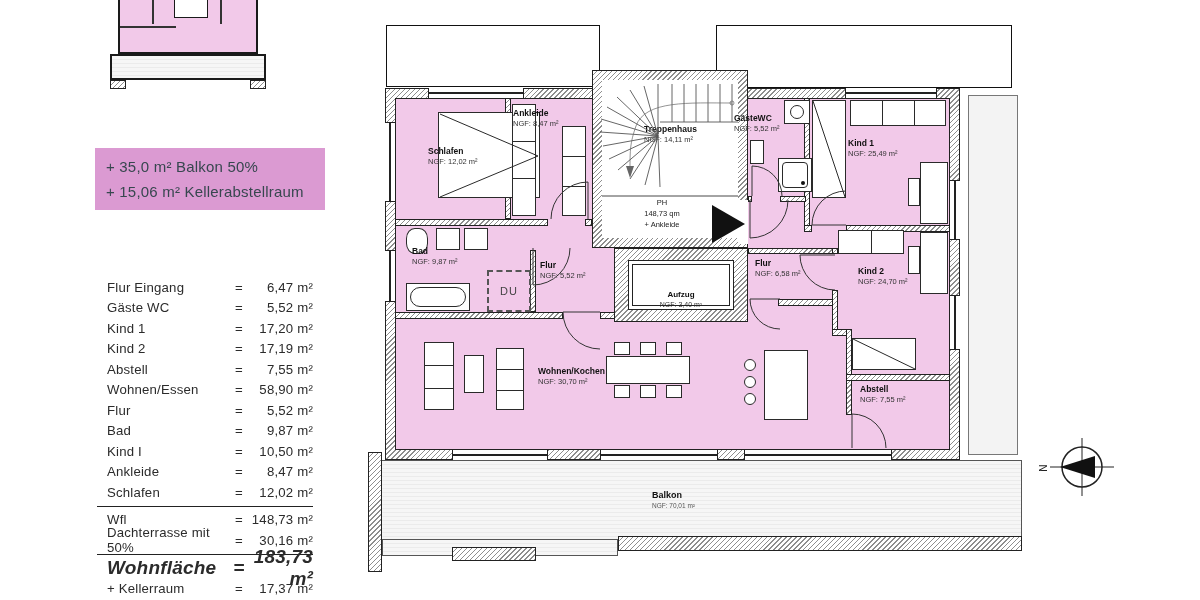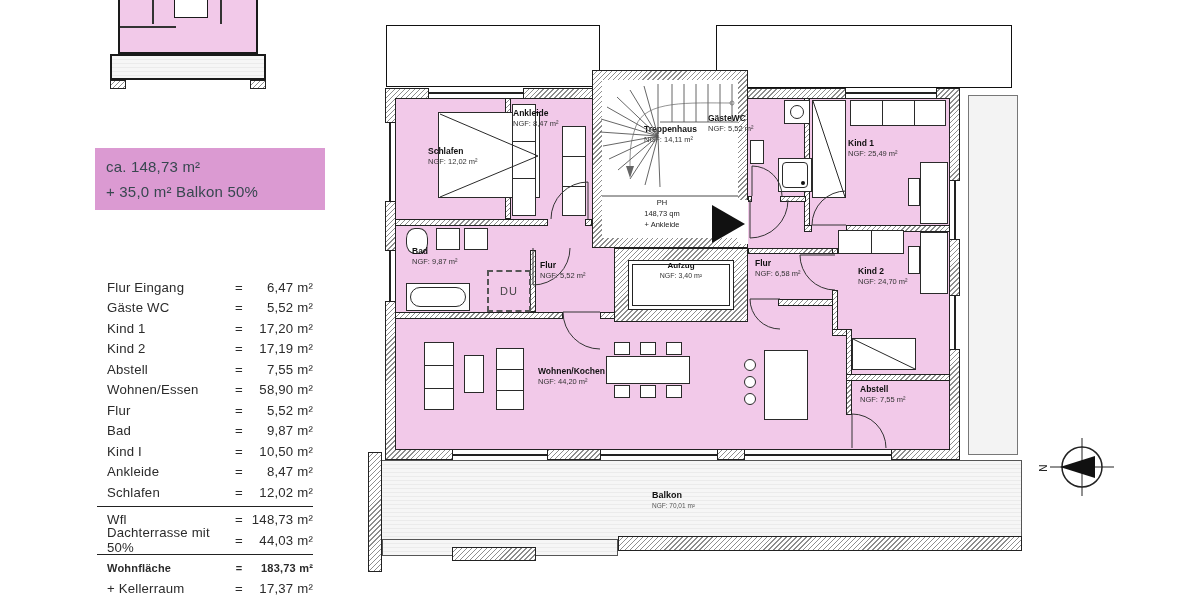--- a/index.html
+++ b/index.html
@@ -17,43 +17,43 @@
   .win-v{background:linear-gradient(90deg,#fff 0 40%,#222 40% 60%,#fff 60% 100%);
          border-top:1px solid #222;border-bottom:1px solid #222;}
   .info-box{background:var(--highlight-pink,#DB9AD2);color:#37474f;font-size:15px;line-height:25px;
             padding:6px 11px;letter-spacing:.2px;}
   .area-table{font-size:13.2px;color:#2b2b2b;letter-spacing:.2px;}
   .trow{display:flex;height:20.5px;align-items:center;}
   .tlabel{flex:1;margin-left:10px;}
   .teq{width:16px;text-align:center;}
   .tval{width:66px;text-align:right;}
   .tdiv{height:0;border-top:1.6px solid #222;margin:3px 0 3px 0;}
-  .trow.bold{font-weight:700;font-size:11px;}
+  .trow.bold{font-weight:700;font-size:19px;font-style:italic;}
   .stripes{background:repeating-linear-gradient(180deg,#f6f6f6 0 3px,#ebebeb 3px 4px);}
   svg text{font-family:"Liberation Sans",sans-serif;}
 </style>
 </head>
 <body>
 
 <div class="canvas">
 
   <div class="abs" style="left:108px;top:-6px;width:162px;height:98px;">
     <div class="abs" style="left:10px;top:0;width:140px;height:60px;background:var(--room-pink,#F2C9E9);border:2px solid #1a1a1a;"></div>
     <div class="abs" style="left:66px;top:0;width:34px;height:24px;background:#fff;border:1.5px solid #1a1a1a;"></div>
     <div class="abs" style="left:44px;top:2px;width:1.5px;height:28px;background:#333;"></div>
     <div class="abs" style="left:112px;top:2px;width:1.5px;height:28px;background:#333;"></div>
     <div class="abs" style="left:12px;top:32px;width:56px;height:1.5px;background:#333;"></div>
     <div class="abs stripes" style="left:2px;top:60px;width:156px;height:26px;border:2px solid #1a1a1a;"></div>
     <div class="abs hatch" style="left:2px;top:86px;width:16px;height:9px;"></div>
     <div class="abs hatch" style="left:142px;top:86px;width:16px;height:9px;"></div>
   </div>
 
   <div class="abs info-box" style="left:95px;top:148px;width:230px;">
-    <div>ca. 148,73 m²</div>
     <div>+ 35,0 m² Balkon 50%</div>
+    <div>+ 15,06 m² Kellerabstellraum</div>
   </div>
 
   <div class="abs area-table" style="left:97px;top:277px;width:216px;">
     <div class="trow">
         <span class="tlabel">Flur Eingang</span>
         <span class="teq">=</span>
         <span class="tval">6,47 m²</span>
       </div>
     <div class="trow">
         <span class="tlabel">Gäste WC</span>
@@ -107,21 +107,21 @@
       </div>
     <div class="tdiv"></div>
     <div class="trow">
         <span class="tlabel">Wfl</span>
         <span class="teq">=</span>
         <span class="tval">148,73 m²</span>
       </div>
     <div class="trow">
         <span class="tlabel">Dachterrasse mit 50%</span>
         <span class="teq">=</span>
-        <span class="tval">44,03 m²</span>
+        <span class="tval">30,16 m²</span>
       </div>
     <div class="tdiv"></div>
     <div class="trow bold">
         <span class="tlabel">Wohnfläche</span>
         <span class="teq">=</span>
         <span class="tval">183,73 m²</span>
       </div>
     <div class="trow">
         <span class="tlabel">+ Kellerraum</span>
         <span class="teq">=</span>
@@ -230,36 +230,36 @@
     <div class="rname" style="font-weight:600;">Treppenhaus</div>
     <div class="rsub">NGF: 14,11 m²</div>
   </div>
   <div class="rlabel" style="left:614px;top:198px;width:96px;text-align:center;font-size:7.5px;color:#222;line-height:1.45;">
     <div>PH</div>
     <div>148,73 qm</div>
     <div>+ Ankleide</div>
   </div>
 
   <div class="abs hatch" style="left:614px;top:248px;width:134px;height:74px;"></div>
-  <div class="abs" style="left:628px;top:260px;width:106px;height:50px;background:#fff;border:1.5px solid #222;outline:1px solid #222;outline-offset:-5px;display:flex;align-items:flex-start;justify-content:center;">
+  <div class="abs" style="left:628px;top:260px;width:106px;height:50px;background:#fff;border:1.5px solid #222;outline:1px solid #222;outline-offset:-5px;display:flex;align-items:flex-end;justify-content:center;">
     <div class="rlabel" style="position:static;text-align:center;">
       <div class="rname" style="font-size:8px;">Aufzug</div>
       <div class="rsub" style="font-size:7px;">NGF: 3,40 m²</div>
     </div>
   </div>
 
   <div class="rlabel" style="left:428px;top:146px;">
     <div class="rname">Schlafen</div>
     <div class="rsub">NGF: 12,02 m²</div>
   </div>
   <div class="rlabel" style="left:513px;top:108px;">
     <div class="rname">Ankleide</div>
     <div class="rsub">NGF: 8,47 m²</div>
   </div>
-  <div class="rlabel" style="left:708px;top:113px;">
+  <div class="rlabel" style="left:734px;top:113px;">
     <div class="rname">GästeWC</div>
     <div class="rsub">NGF: 5,52 m²</div>
   </div>
   <div class="rlabel" style="left:848px;top:138px;">
     <div class="rname">Kind 1</div>
     <div class="rsub">NGF: 25,49 m²</div>
   </div>
   <div class="rlabel" style="left:412px;top:246px;">
     <div class="rname">Bad</div>
     <div class="rsub">NGF: 9,87 m²</div>
@@ -271,21 +271,21 @@
   <div class="rlabel" style="left:755px;top:258px;">
     <div class="rname">Flur</div>
     <div class="rsub">NGF: 6,58 m²</div>
   </div>
   <div class="rlabel" style="left:858px;top:266px;">
     <div class="rname">Kind 2</div>
     <div class="rsub">NGF: 24,70 m²</div>
   </div>
   <div class="rlabel" style="left:538px;top:366px;">
     <div class="rname">Wohnen/Kochen</div>
-    <div class="rsub">NGF: 44,20 m²</div>
+    <div class="rsub">NGF: 30,70 m²</div>
   </div>
   <div class="rlabel" style="left:860px;top:384px;">
     <div class="rname">Abstell</div>
     <div class="rsub">NGF: 7,55 m²</div>
   </div>
 
   <svg class="abs" style="left:0;top:0;pointer-events:none;" width="1200" height="600" viewBox="0 0 1200 600">
     <g stroke="#555" stroke-width="0.9" fill="none">
       <path d="M672,84V122 M684,84V122 M696,84V122 M708,84V122 M720,84V122 M732,84V122 M660,122H738"></path>
       <path d="M658,136L658,84 M658,136L644,86 M658,136L630,90 M658,136L617,97 M658,136L607,107 M658,136L601,119 M658,136L600,132 M658,136L603,146 M658,136L609,159 M658,136L618,170 M658,136L630,179 M658,136L645,185 M658,136L660,187"></path>

